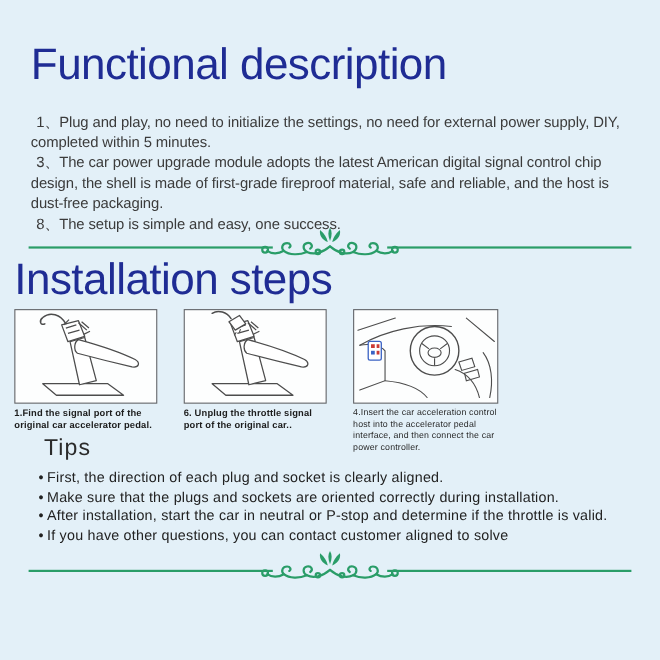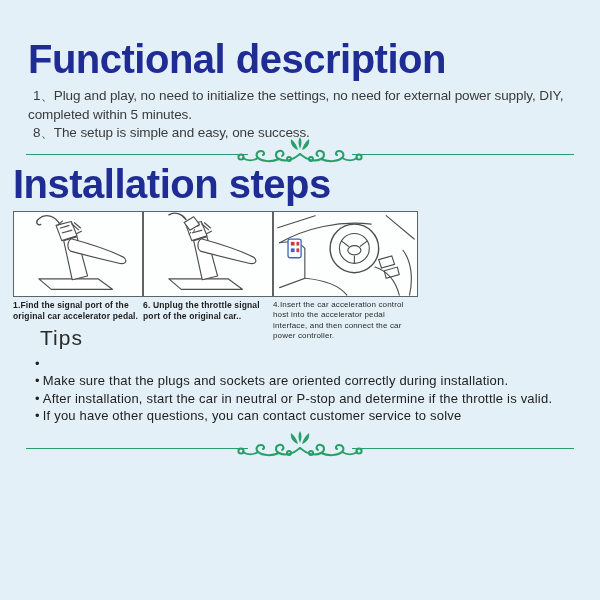--- a/index.html
+++ b/index.html
@@ -9,26 +9,26 @@
     width: 600px;
     height: 600px;
     background: #e3f0f8;
     font-family: "Liberation Sans", sans-serif;
     overflow: hidden;
   }
   
   .functional { padding: 40px 24px 0 28px; }
   .section-title {
     font-size: 40px;
-    font-weight: bold;
+    font-weight: normal;
     line-height: 0.95;
     letter-spacing: -0.5px;
     color: #1f2c94;
   }
-  .func-list { margin-top: 9px; }
+  .func-list { margin-top: 24px; }
   .func-list p {
     font-size: 13.5px;
     line-height: 18.5px;
     letter-spacing: -0.1px;
     color: #3b3b3b;
     text-indent: 5px;
   }
   
   .divider {
     position: relative;
@@ -49,26 +49,26 @@
     top: 0;
     transform: translateX(-50%);
     width: 130px;
     height: 26px;
   }
   .divider.bottom { margin-top: 6px; }
   
   .installation { padding: 2px 0 0 13px; }
   .steps-row {
     display: flex;
-    gap: 0;
+    gap: 24px;
     margin-top: 8px;
     padding-right: 6px;
   }
   .step { width: 130px; flex: 0 0 auto; }
-  .step.wide { width: 145px; }
+  .step.wide { width: 132px; }
   .panel {
     width: 100%;
     height: 86px;
     background: #fdfefe;
     border: 1px solid #5f6368;
   }
   .panel svg { width: 100%; height: 100%; display: block; }
   .caption {
     margin-top: 3px;
     height: 40px;
@@ -122,20 +122,21 @@
     </g>
   </defs>
 </svg>
 
 <div class="page">
 
   <section class="functional">
     <h1 class="section-title">Functional description</h1>
     <div class="func-list">
       <p>1、Plug and play, no need to initialize the settings, no need for external power supply, DIY, completed within 5 minutes.</p>
+      <p>3、The car power upgrade module adopts the latest American digital signal control chip design, the shell is made of first-grade fireproof material, safe and reliable, and the host is dust-free packaging.</p>
       <p>8、The setup is simple and easy, one success.</p>
     </div>
   </section>
 
   <div class="divider">
     <div class="line left"></div>
     <svg class="ornament" viewBox="0 0 130 26">
       <g fill="#2a9d68" stroke="none">
         <path d="M65,12 C63,7 63,3 65,0 C67,3 67,7 65,12 Z"></path>
         <path d="M63,13 C58,11 55,7 56,2 C60,5 62,9 63,13 Z"></path>
@@ -206,32 +207,33 @@
       </div>
 
     </div>
   </section>
 
   <section class="tips">
     <h2 class="tips-title">Tips</h2>
     <div class="tips-list">
       <div class="tip-row">
         <span class="bullet">•</span>
+        <span>First, the direction of each plug and socket is clearly aligned.</span>
       </div>
       <div class="tip-row">
         <span class="bullet">•</span>
         <span>Make sure that the plugs and sockets are oriented correctly during installation.</span>
       </div>
       <div class="tip-row">
         <span class="bullet">•</span>
         <span>After installation, start the car in neutral or P-stop and determine if the throttle is valid.</span>
       </div>
       <div class="tip-row">
         <span class="bullet">•</span>
-        <span>If you have other questions, you can contact customer service to solve</span>
+        <span>If you have other questions, you can contact customer aligned to solve</span>
       </div>
     </div>
   </section>
 
   <div class="divider bottom">
     <div class="line left"></div>
     <svg class="ornament" viewBox="0 0 130 26">
       <g fill="#2a9d68" stroke="none">
         <path d="M65,12 C63,7 63,3 65,0 C67,3 67,7 65,12 Z"></path>
         <path d="M63,13 C58,11 55,7 56,2 C60,5 62,9 63,13 Z"></path>

